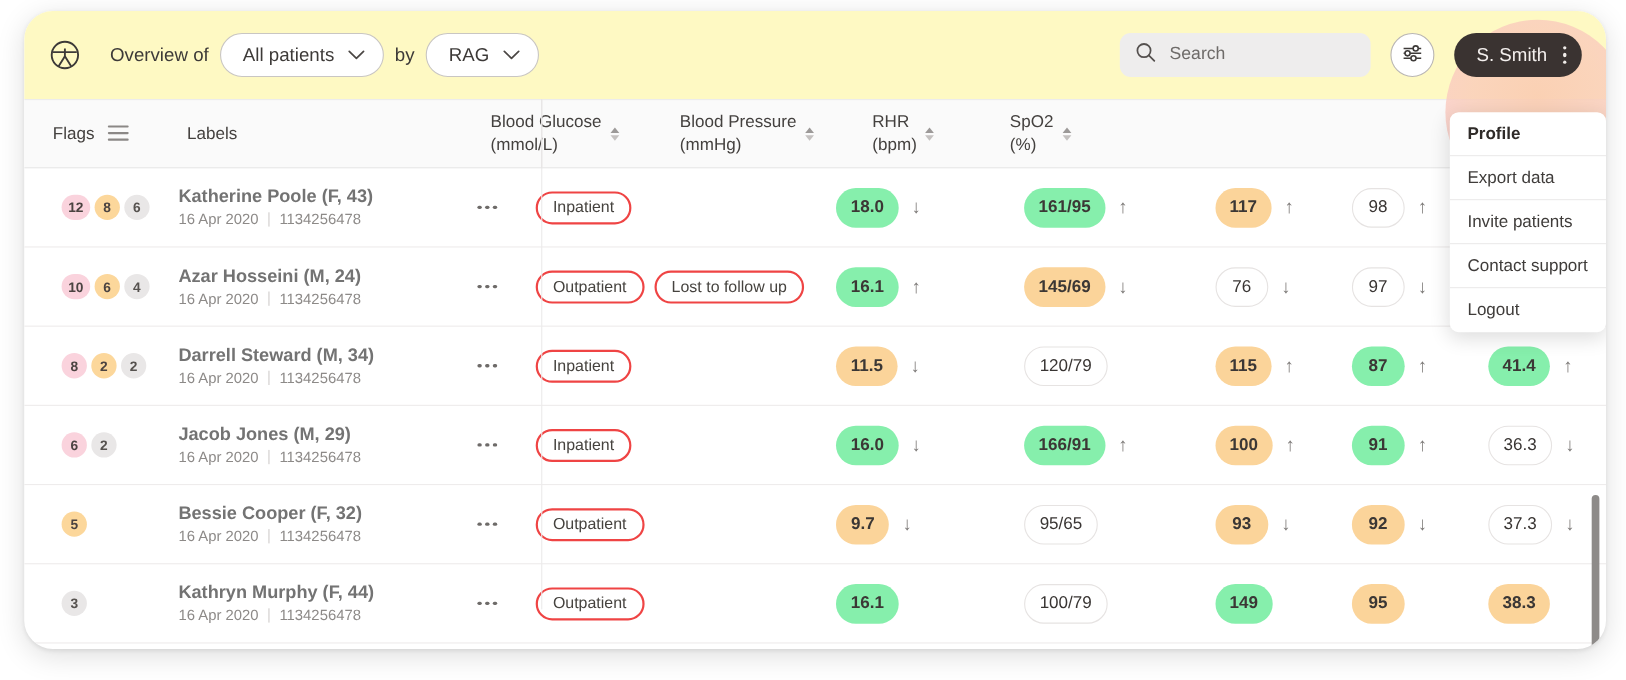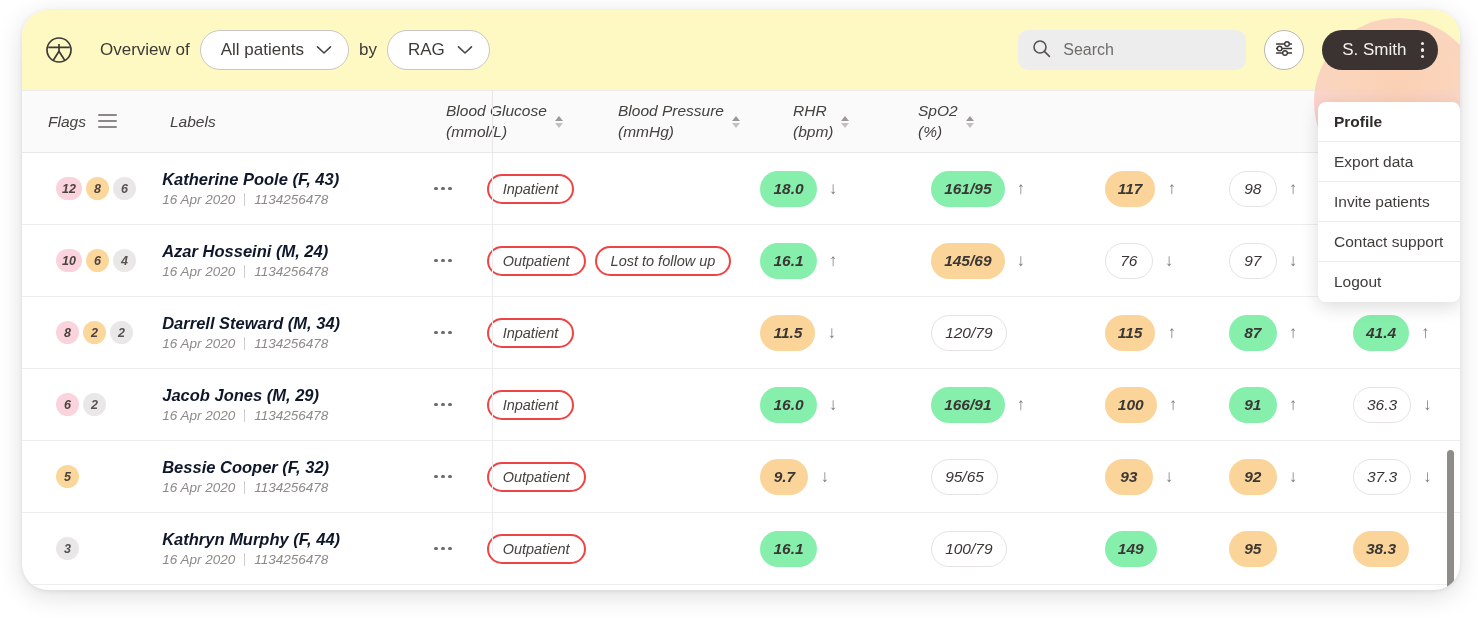--- a/index.html
+++ b/index.html
@@ -90,21 +90,21 @@
   }
   .dd-item {
     height: 40px; display: flex; align-items: center;
     padding: 0 0 0 16px; font-size: 15.5px; color: #3f3c3a;
     border-bottom: 1px solid #eceaea; cursor: pointer; white-space: nowrap;
   }
   .dd-item:last-child { border-bottom: none; }
   .dd-item.active { font-weight: bold; color: #2f2b29; }
 
   
-  .table-area { position: relative; height: 464px; font-style: italic; }
+  .table-area { position: relative; height: 464px; }
   .thead {
     display: flex; height: 63px; align-items: center;
     background: #fafafa;
     border-top: 1px solid #ececec; border-bottom: 1px solid #e8e8e8;
   }
   .th { font-size: 15.5px; color: #44413f; display: flex; align-items: center; }
   .th-sub { line-height: 1.35; }
   .th-flags  { width: 130px; padding-left: 26px; }
   .th-name   { width: 320px; padding-left: 11px; gap: 7px; }
   .th-menu   { width: 0; position: relative; }
@@ -133,21 +133,21 @@
   .flag {
     min-width: 23px; height: 23px; border-radius: 12px;
     display: inline-flex; align-items: center; justify-content: center;
     font-size: 12.5px; font-weight: bold; padding: 0 6px;
   }
   .flag.red   { background: #fad3dd; color: #4b4341; }
   .flag.amber { background: #fcd79b; color: #4b4341; }
   .flag.grey  { background: #e9e7e7; color: #56524f; }
 
   .c-name { width: 268px; padding-left: 11px; flex-direction: column; align-items: flex-start; justify-content: center; gap: 3px; }
-  .p-name { font-size: 16.5px; font-weight: bold; color: #0f172a; white-space: nowrap; }
+  .p-name { font-size: 16.5px; font-weight: bold; color: #737373; white-space: nowrap; }
   .p-meta { font-size: 13.5px; color: #8d8a88; display: flex; align-items: center; gap: 9px; white-space: nowrap; }
   .p-meta .bar { width: 1px; height: 13px; background: #cfcccb; display:inline-block; }
   .c-dots { width: 52px; display: flex; align-items: center; justify-content: center; cursor: pointer; }
   .dots { display:flex; gap: 3.5px; }
   .dots i { width: 3.5px; height: 3.5px; border-radius: 50%; background: #6e6b69; display: block; }
 
   .c-labels { width: 282px; padding-left: 18px; gap: 9px; }
   .tag {
     display: inline-flex; align-items: center; height: 30px; padding: 0 14px;
     border: 2px solid #ef4444; border-radius: 16px;

